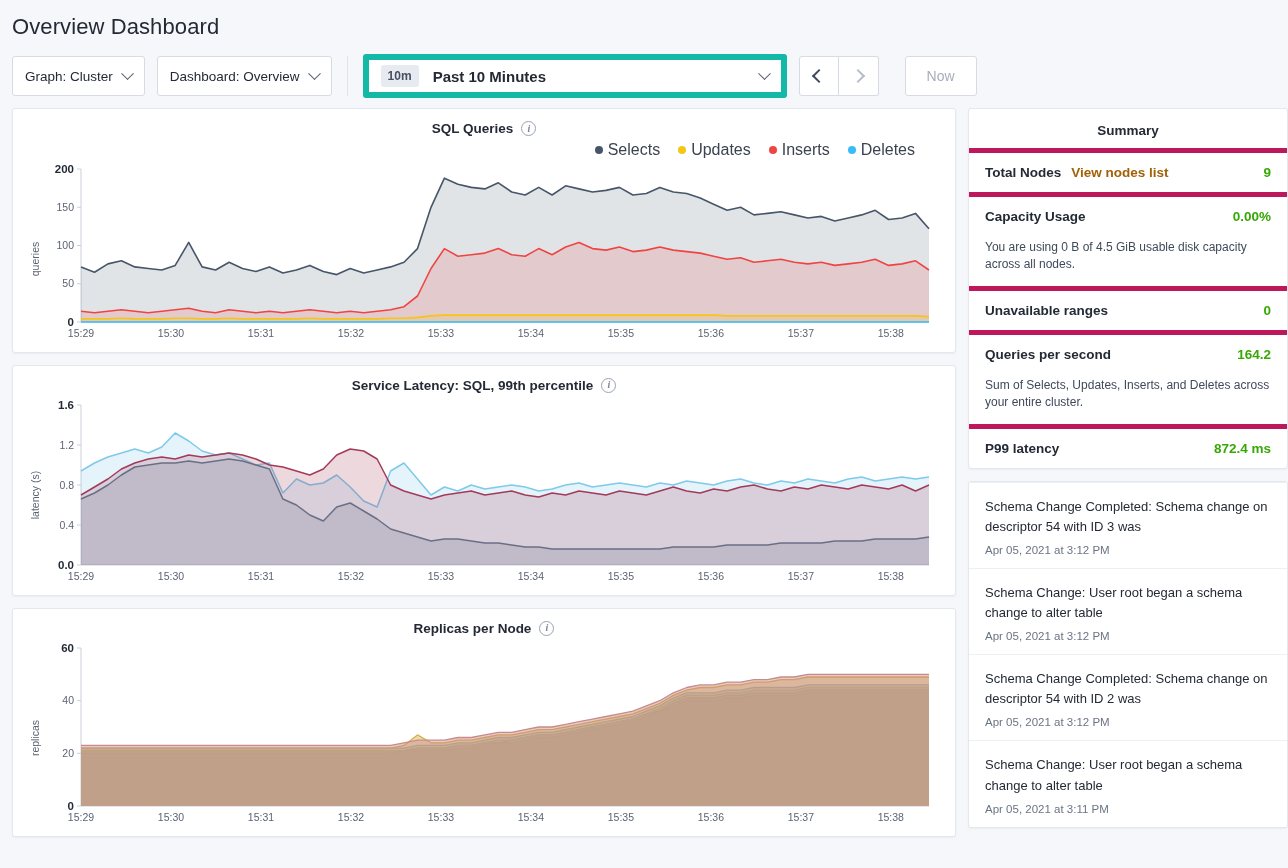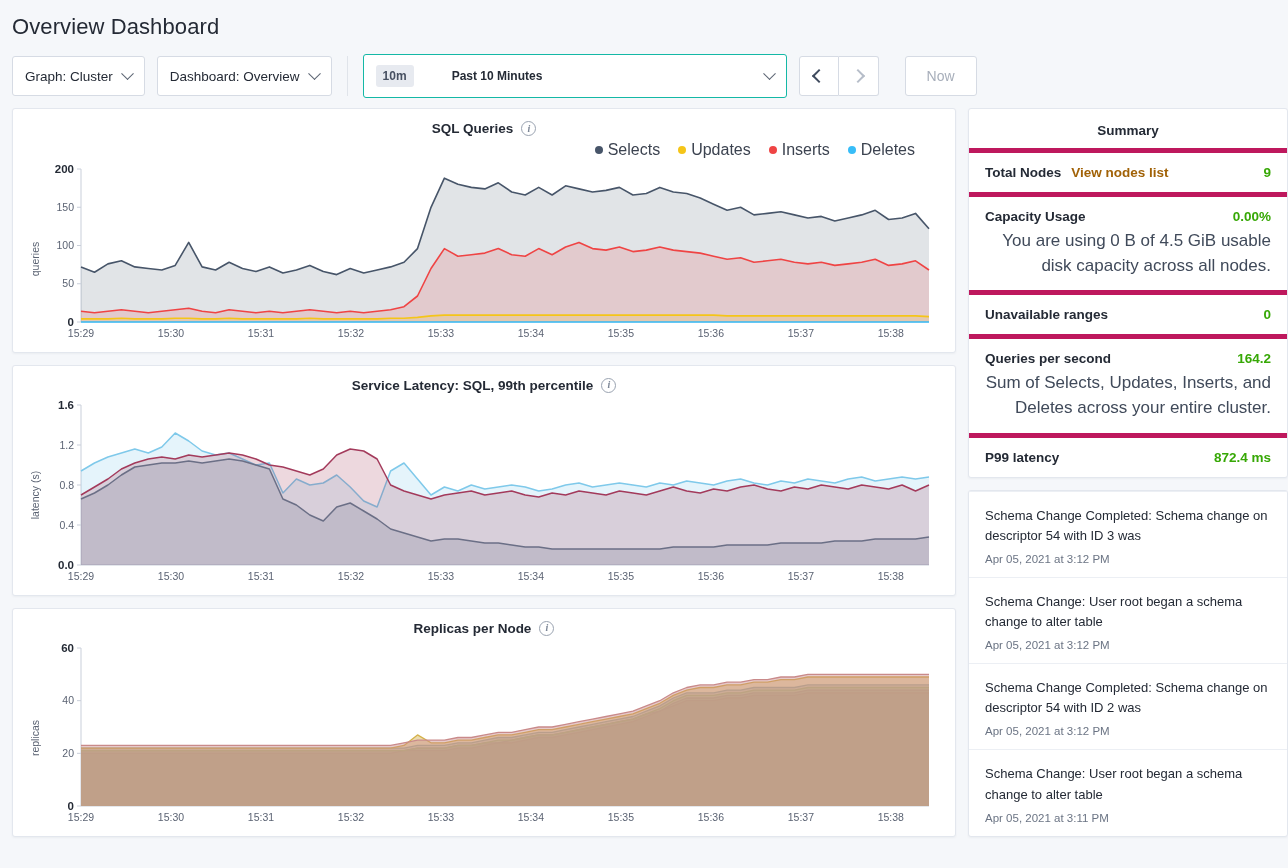--- a/index.html
+++ b/index.html
@@ -49,43 +49,42 @@
     border-bottom: 1.6px solid #5c6573;
     transform: rotate(45deg) translate(-2px,-2px);
     flex: 0 0 auto;
   }
   .sep {
     width: 1px; height: 40px; background: #e0e4ea; margin: 0 3px;
   }
   .timepicker {
     width: 424px;
     height: 44px;
-    border: 1px solid #14b8a6;
+    border: 6px solid #14b8a6;
     border-radius: 3px;
     background: #fff;
     display: flex;
     align-items: center;
     padding: 0 12px;
     cursor: pointer;
   }
   .badge-10m {
     background: #e7eaf0;
     color: #475061;
     font-size: 12px;
     font-weight: 700;
     border-radius: 3px;
     padding: 4px 7px;
     margin-right: 14px;
   }
   .tp-label {
-    font-size: 12px;
+    font-size: 15px;
     font-weight: 700;
     color: #242a35;
     flex: 1;
-    margin-left: 24px;
   }
   .nav-group { display: flex; }
   .navbtn {
     width: 40px; height: 40px;
     border: 1px solid #d6dbe4;
     background: #fff;
     display: flex; align-items: center; justify-content: center;
     cursor: pointer;
   }
   .navbtn:first-child { border-radius: 3px 0 0 3px; }
@@ -175,25 +174,24 @@
     border-top: 5px solid #be185d;
   }
   .sum-head {
     display: flex; align-items: baseline; justify-content: space-between;
     font-size: 13.5px; font-weight: 700;
   }
   .sum-head .left { display: flex; gap: 10px; align-items: baseline; }
   .sum-link { color: #a16207; font-weight: 700; cursor: pointer; }
   .sum-val { color: #37a806; font-weight: 700; font-size: 13.5px; }
   .sum-desc {
-    margin-top: 5px;
-    font-size: 17px;
+    margin-top: 15px;
+    font-size: 12px;
     color: #404a5a;
     line-height: 1.45;
-    text-align: right;
   }
 
   
   .event {
     padding: 14px 16px 12px 16px;
     border-top: 1px solid #eceff4;
   }
   .event-title {
     font-size: 13px;
     color: #242a35;

